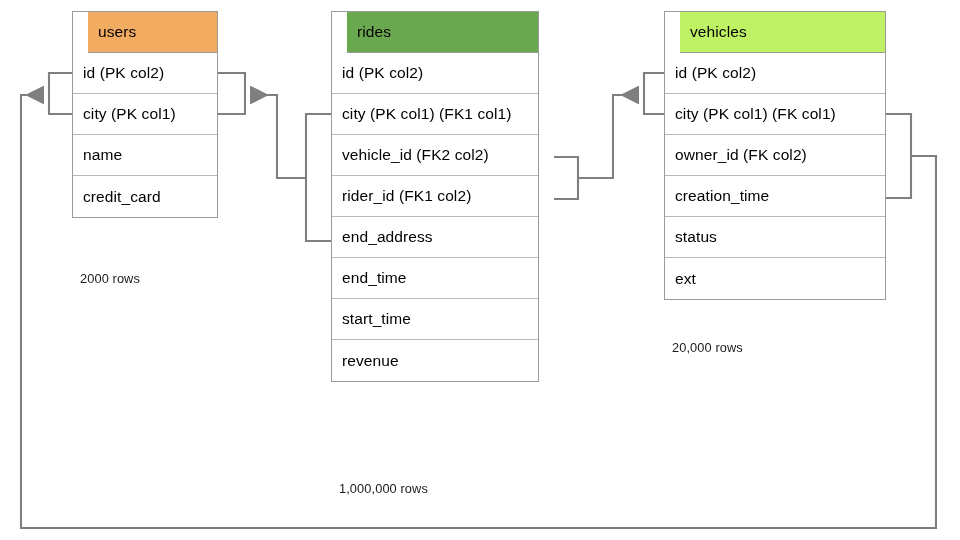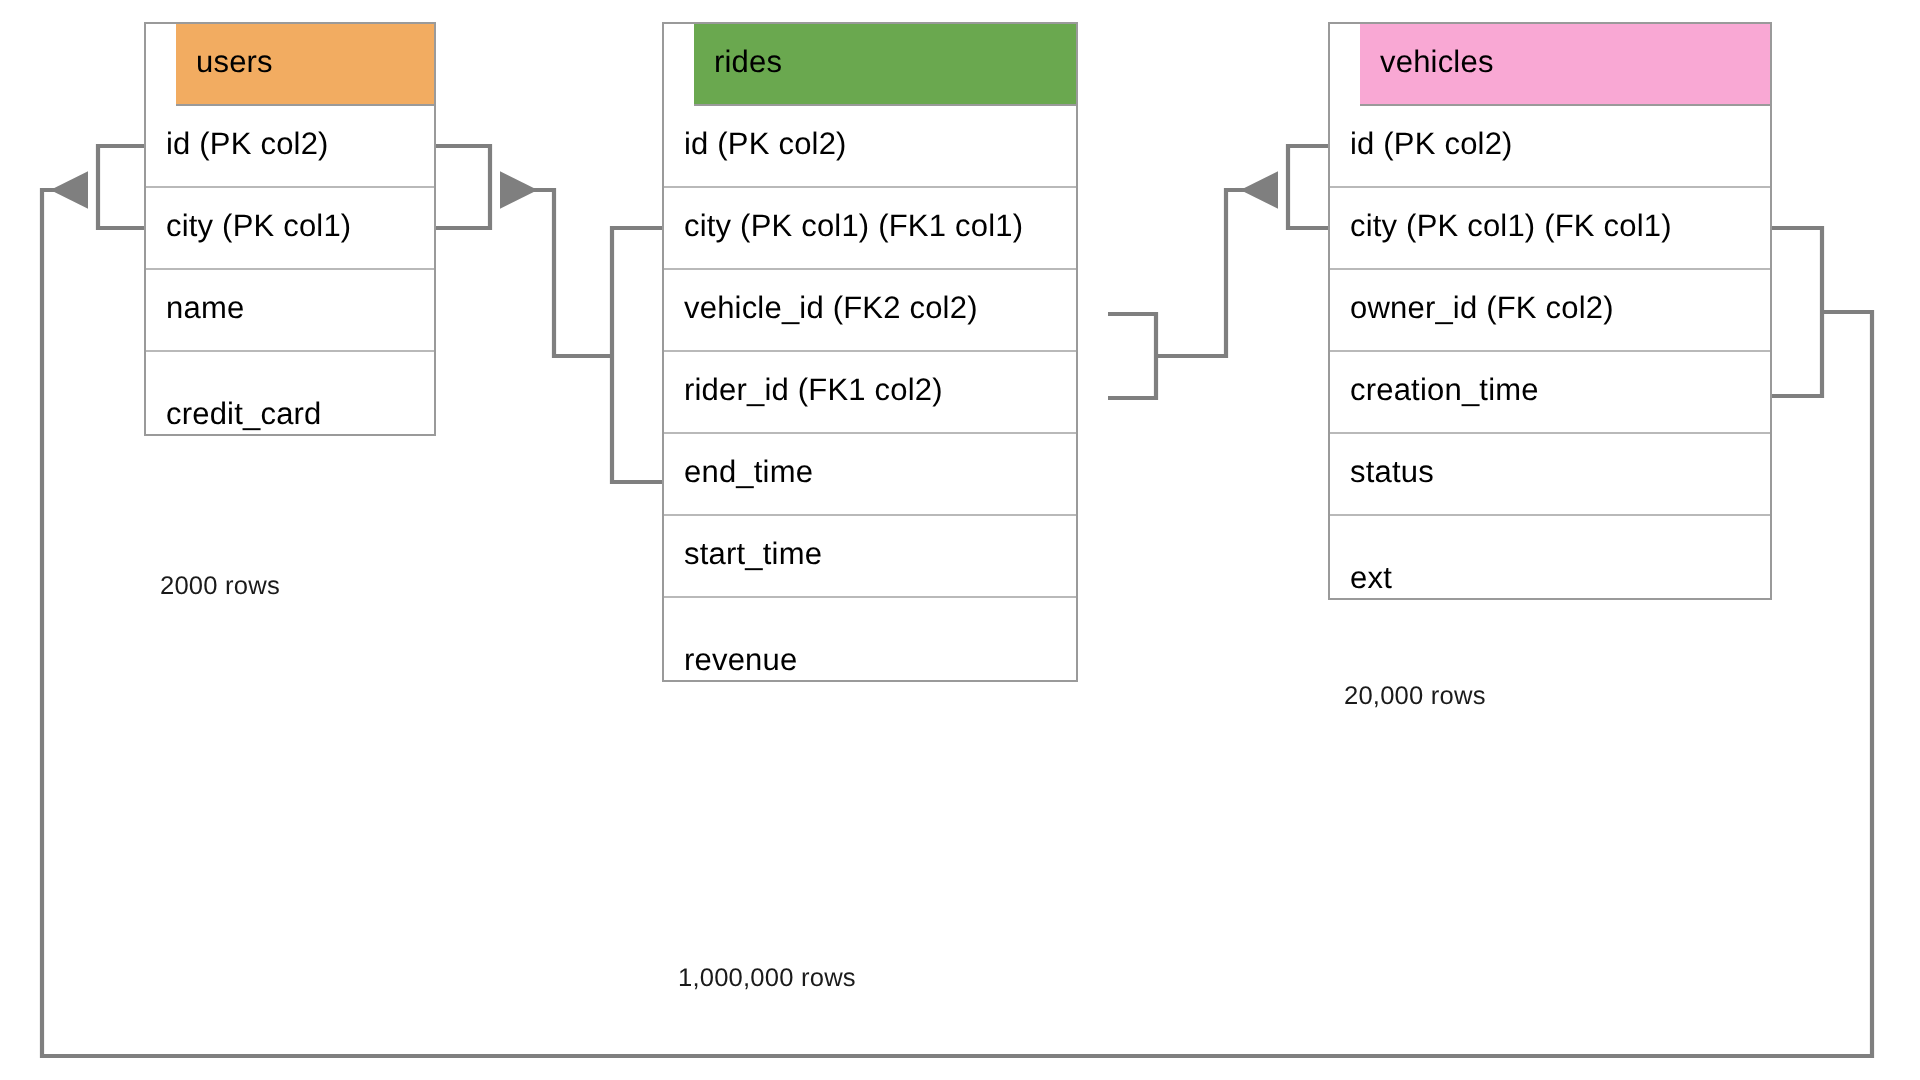--- a/index.html
+++ b/index.html
@@ -43,21 +43,21 @@
     height: 41px;
     border-bottom: 1px solid #b9b9b9;
     display: flex;
     align-items: center;
     padding: 0 0 0 10px;
     font-size: 15.5px;
     color: #000000;
     background: #ffffff;
     letter-spacing: 0.1px;
   }
-  .entity-field:last-child { border-bottom: none; align-items: flex-end; }
+  .entity-field:last-child { border-bottom: none; }
   .row-count {
     position: absolute;
     font-size: 12.8px;
     color: #1a1a1a;
     white-space: nowrap;
     letter-spacing: 0.1px;
   }
 </style>
 </head>
 <body>
@@ -122,52 +122,55 @@
     <div class="entity-field">
       <span>city (PK col1)</span>
     </div>
     <div class="entity-field">
       <span>name</span>
     </div>
     <div class="entity-field">
       <span>credit_card</span>
     </div>
   </div>
-  <div class="row-count" style="left:80px; top:285px;">2000 rows</div>
+  <div class="row-count" style="left:80px; top:271px;">2000 rows</div>
 
   <div class="entity" style="left:331px; top:11px; width:208px;">
     <div class="entity-header" style="background:#6aa84f;">
       <span>rides</span>
     </div>
     <div class="entity-field">
       <span>id (PK col2)</span>
     </div>
     <div class="entity-field">
       <span>city (PK col1) (FK1 col1)</span>
     </div>
     <div class="entity-field">
       <span>vehicle_id (FK2 col2)</span>
     </div>
     <div class="entity-field">
       <span>rider_id (FK1 col2)</span>
     </div>
     <div class="entity-field">
+      <span>end_address</span>
+    </div>
+    <div class="entity-field">
       <span>end_time</span>
     </div>
     <div class="entity-field">
       <span>start_time</span>
     </div>
     <div class="entity-field">
       <span>revenue</span>
     </div>
   </div>
   <div class="row-count" style="left:339px; top:481px;">1,000,000 rows</div>
 
   <div class="entity" style="left:664px; top:11px; width:222px;">
-    <div class="entity-header" style="background:#f9a8d4;">
+    <div class="entity-header" style="background:#bef264;">
       <span>vehicles</span>
     </div>
     <div class="entity-field">
       <span>id (PK col2)</span>
     </div>
     <div class="entity-field">
       <span>city (PK col1) (FK col1)</span>
     </div>
     <div class="entity-field">
       <span>owner_id (FK col2)</span>

